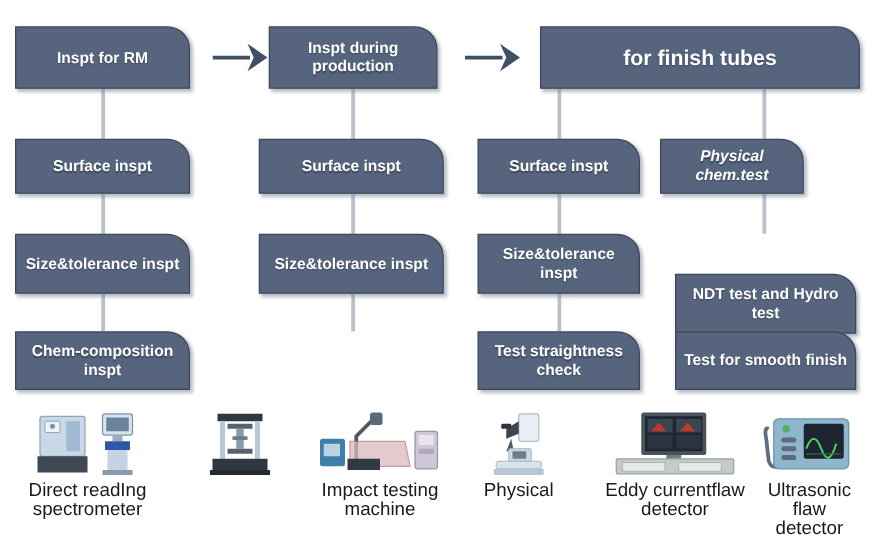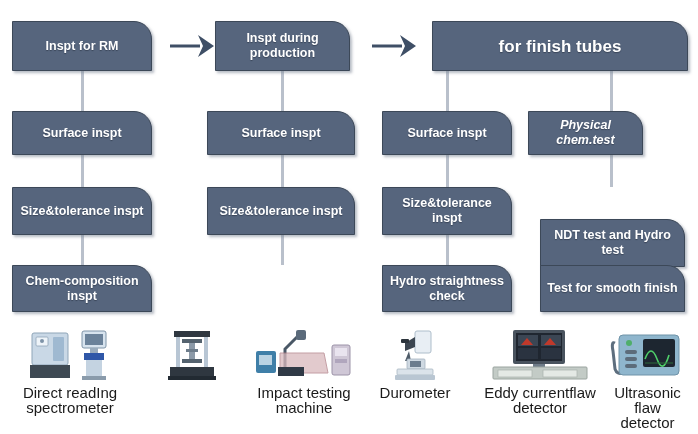--- a/index.html
+++ b/index.html
@@ -162,21 +162,21 @@
   <div class="box" style="left:540px; top:187px; width:145px; height:48px;margin-top:32px;">
     <span class="lbl">NDT test and Hydro test</span>
   </div>
 
   <div class="box" style="left:12px; top:265px; width:140px; height:47px;">
     <span class="lbl">Chem-composition inspt</span>
   </div>
 
 
   <div class="box" style="left:382px; top:265px; width:130px; height:47px;">
-    <span class="lbl">Hydro straightness check</span>
+    <span class="lbl">Test straightness check</span>
   </div>
 
   <div class="box" style="left:540px; top:265px; width:145px; height:47px;">
     <span class="lbl">Test for smooth finish</span>
   </div>
 
 </div>
 
 <div id="equip">
 
@@ -240,21 +240,21 @@
         <rect x="30" y="2" width="16" height="22" rx="2" fill="#e8eef4" stroke="#aebecb" stroke-width="1"></rect>
         <path d="M30 8 L20 14 L20 22 L30 18 Z" fill="#3c4651"></path>
         <rect x="16" y="10" width="8" height="4" rx="1" fill="#2c343c"></rect>
         <path d="M24 22 L26 32 L20 32 Z" fill="#4e5b68"></path>
         <rect x="22" y="30" width="18" height="10" rx="1" fill="#cfd9e2" stroke="#a5b3c0" stroke-width="0.8"></rect>
         <rect x="25" y="32" width="11" height="6" fill="#6c7d8e"></rect>
         <rect x="12" y="40" width="36" height="6" rx="1" fill="#dbe3ea" stroke="#a9b7c3" stroke-width="0.8"></rect>
         <rect x="10" y="46" width="40" height="5" rx="1" fill="#b9c6d2"></rect>
       </svg>
     </div>
-    <div class="equip-cap">Durometer</div>
+    <div class="equip-cap">Physical</div>
   </div>
 
   <div class="equip-item" style="left:460px; top:4px; width:160px;">
     <div class="equip-pic">
       <svg width="110" height="52" viewBox="0 0 110 52">
         <rect x="28" y="1" width="52" height="34" rx="2" fill="#49535e"></rect>
         <rect x="31" y="4" width="46" height="28" fill="#1f2630"></rect>
         <rect x="33" y="6" width="20" height="11" fill="#3b4654"></rect>
         <path d="M36 16 L42 9 L48 16 Z" fill="#c0392b"></path>
         <rect x="56" y="6" width="20" height="11" fill="#3b4654"></rect>

